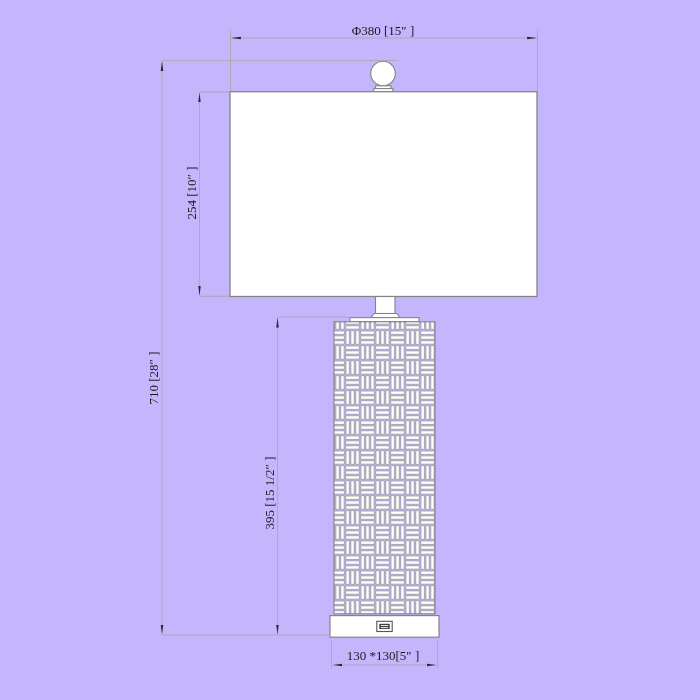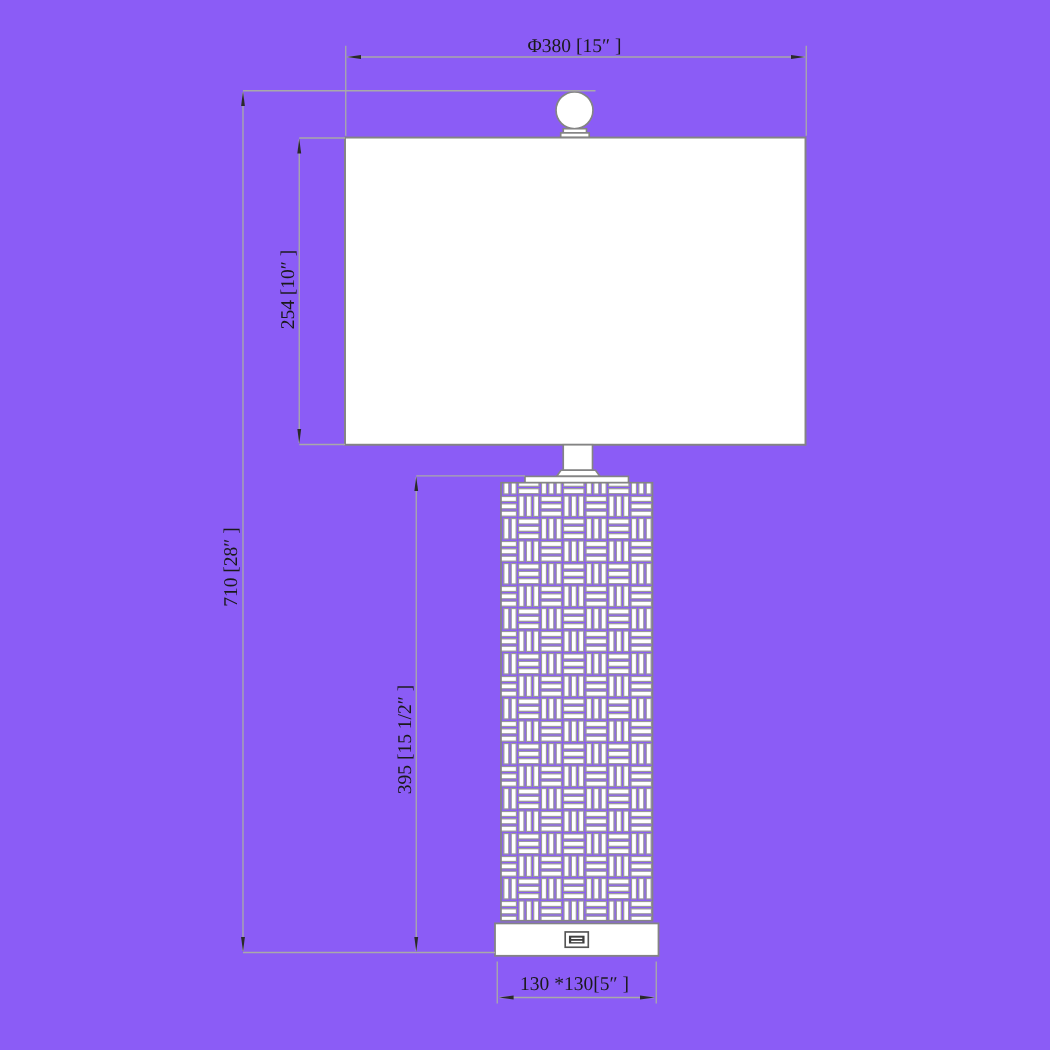--- a/index.html
+++ b/index.html
@@ -8,21 +8,21 @@
     background: #ffffff;
     width: 700px;
     height: 700px;
     overflow: hidden;
     font-family: "Liberation Serif", serif;
   }
   .stage {
     position: relative;
     width: 700px;
     height: 700px;
-    background: #8b5cf6;
+    background: #c4b5fd;
   }
   svg { display: block; }
   .dim-text {
     font-family: "Liberation Serif", serif;
     font-size: 13px;
     fill: #1a1a1a;
     stroke: none;
   }
   .outline-shape { fill: #ffffff; }
 </style>

